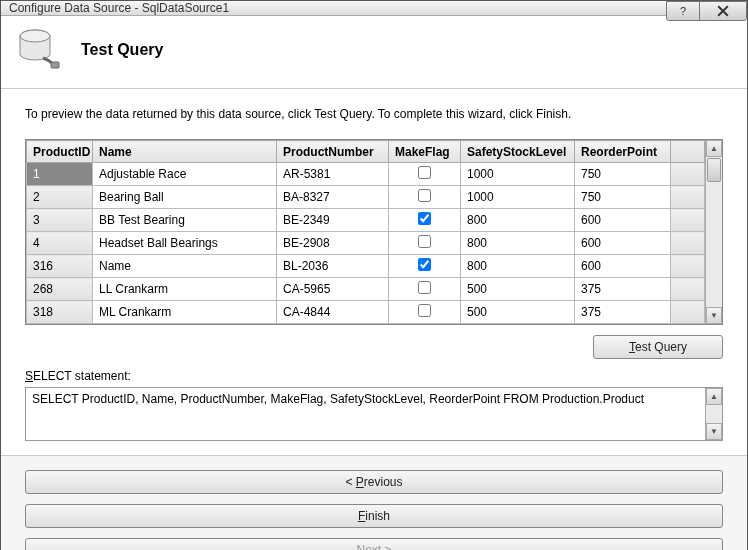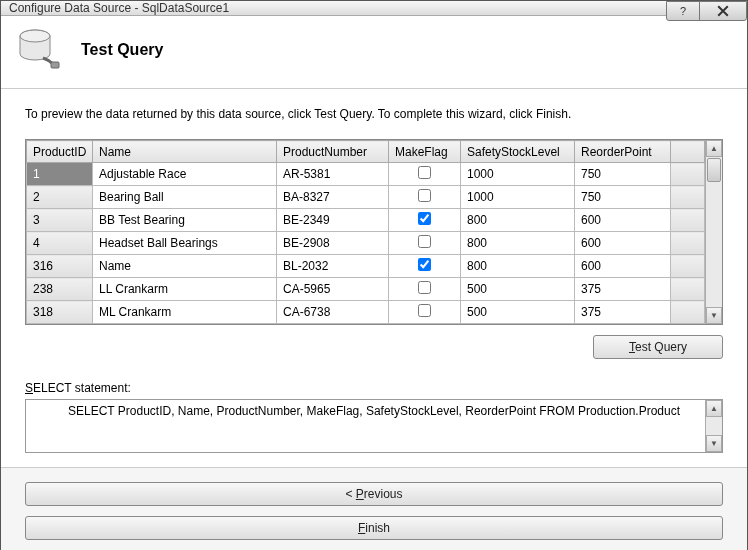--- a/index.html
+++ b/index.html
@@ -89,21 +89,21 @@
     display: flex;
   }
   .grid-table {
     border-collapse: collapse;
     width: 100%;
     table-layout: fixed;
   }
   .grid-table th {
     background: linear-gradient(to bottom, #f4f4f4, #e2e2e2);
     border: 1px solid #aaa;
-    font-weight: normal;
+    font-weight: bold;
     text-align: left;
     padding: 3px 6px;
     font-size: 12px;
     height: 22px;
     margin-left: 44px;
   }
   .grid-table td {
     border: 1px solid #bbb;
     padding: 3px 6px;
     font-size: 12px;
@@ -156,29 +156,27 @@
   .btn:disabled { color: #999; }
   .btn u { text-decoration: underline; }
   .test-btn-row {
     display: flex;
     justify-content: flex-end;
     padding: 10px 24px 6px 24px;
   }
   .stmt-label {
     padding: 4px 36px 2px 24px;
     font-size: 12px;
-    margin-top: 12px;
   }
   .stmt-box-wrap {
     margin: 2px 24px 0 24px;
     border: 1px solid #999;
     height: 54px;
     display: flex;
     background: #fff;
-    padding-left: 36px;
   }
   .stmt-box {
     flex: 1;
     padding: 4px 6px;
     font-size: 12px;
     border: none;
     resize: none;
     font-family: inherit;
     outline: none;
   }
@@ -303,39 +301,39 @@
                 <td>Headset Ball Bearings</td>
                 <td>BE-2908</td>
                 <td class="cbcell"><input type="checkbox" style=""></td>
                 <td>800</td>
                 <td>600</td>
                 <td class="col-fill"></td>
               </tr>
               <tr>
                 <td class="rowhdr">316</td>
                 <td>Name</td>
-                <td>BL-2032</td>
+                <td>BL-2036</td>
                 <td class="cbcell"><input type="checkbox" checked="" style=""></td>
                 <td>800</td>
                 <td>600</td>
                 <td class="col-fill"></td>
               </tr>
               <tr>
-                <td class="rowhdr">238</td>
+                <td class="rowhdr">268</td>
                 <td>LL Crankarm</td>
                 <td>CA-5965</td>
                 <td class="cbcell"><input type="checkbox" style=""></td>
                 <td>500</td>
                 <td>375</td>
                 <td class="col-fill"></td>
               </tr>
               <tr>
                 <td class="rowhdr">318</td>
                 <td>ML Crankarm</td>
-                <td>CA-6738</td>
+                <td>CA-4844</td>
                 <td class="cbcell"><input type="checkbox" style=""></td>
                 <td>500</td>
                 <td>375</td>
                 <td class="col-fill"></td>
               </tr>
             </tbody>
         </table>
       </div>
       <div class="grid-scroll">
         <div class="scroll-btn">▲</div>

